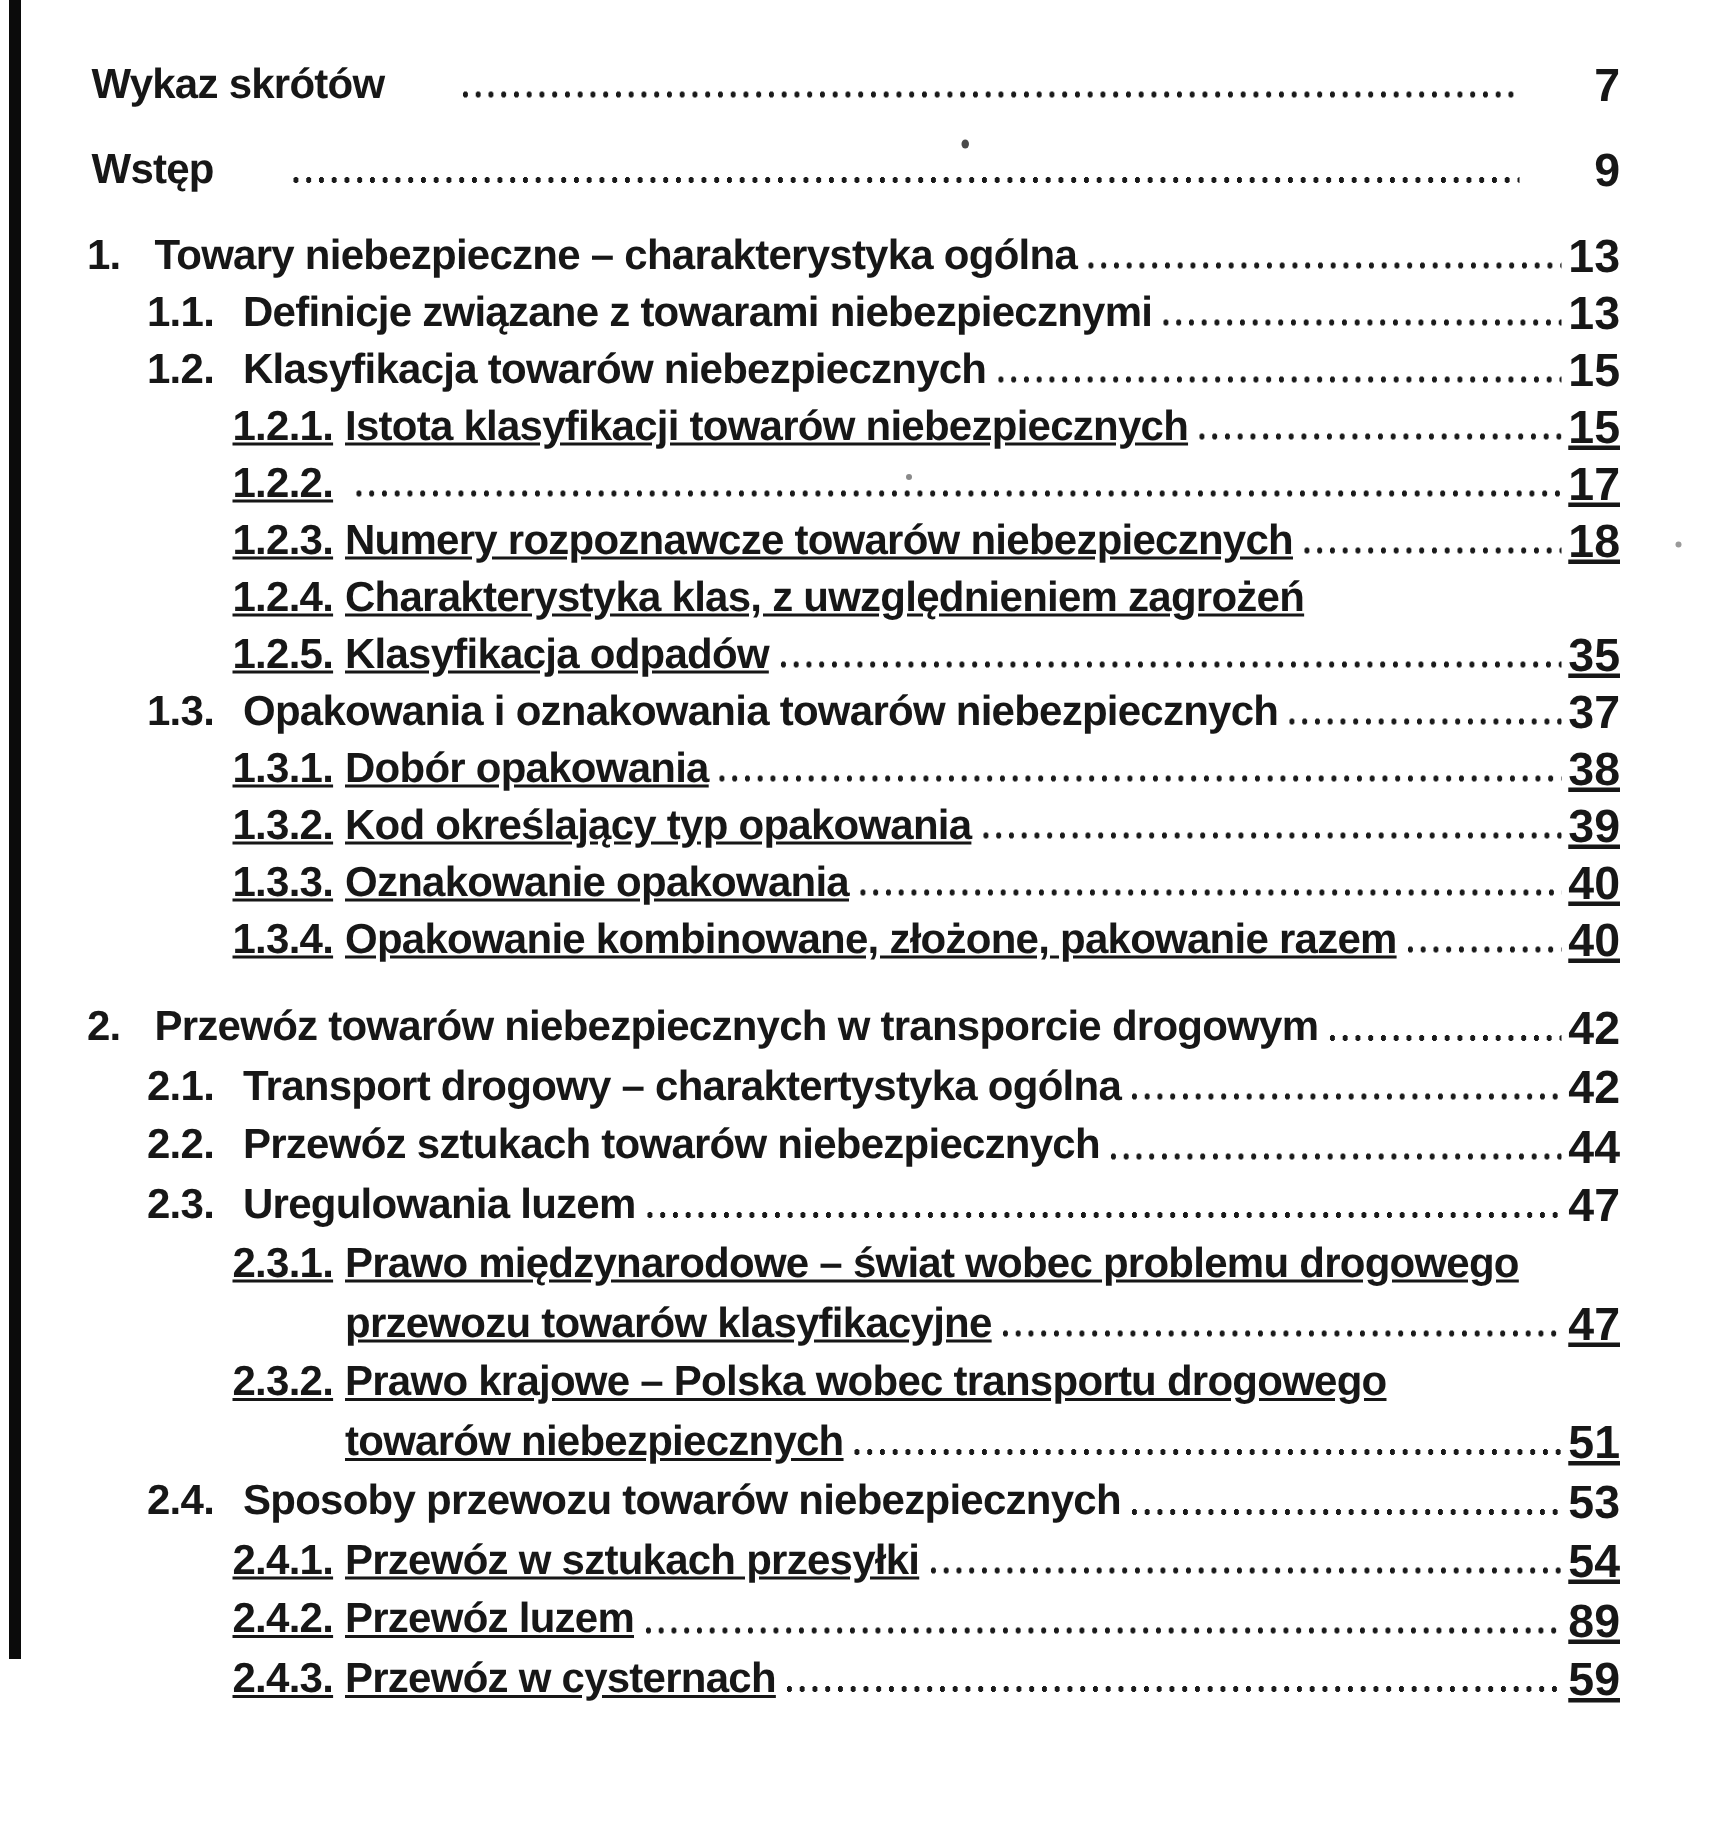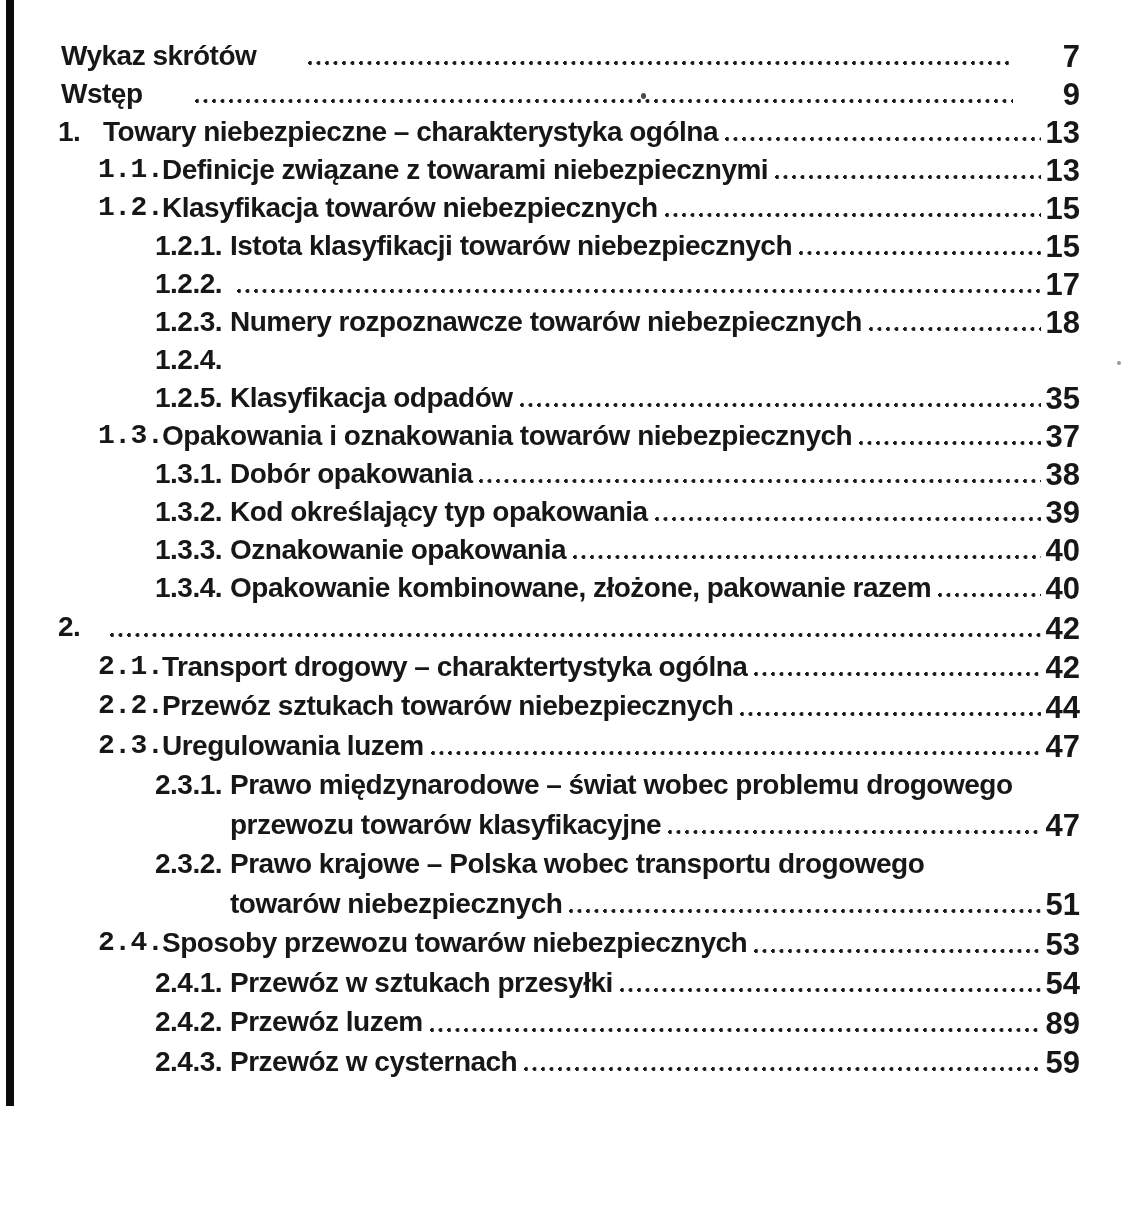--- a/index.html
+++ b/index.html
@@ -36,40 +36,40 @@
   #speck-2 { left: 604px; top: 316px; width: 4px; height: 4px; background:#8a8a8a; }
   #speck-3 { left: 1117px; top: 361px; width: 4px; height: 4px; background:#9a9a9a; }
 
   #toc-list {
     position: absolute;
     left: 58px;
     top: 37px;
     width: 1022px;
   }
   .entry { }
-  .entry.gap-lg { }
+  .entry.gap-lg { margin-top: 19px; }
   .row {
     display: flex;
     align-items: flex-end;
     font-size: 28px;
     font-weight: 700;
     line-height: 38px;
     letter-spacing: -0.5px;
     white-space: nowrap;
   }
   .s2 .row { line-height: 39.5px; }
   .num {
     flex: 0 0 auto;
     display: inline-block;
   }
   .lv0 .row  { padding-left: 3px; gap: 45px; }
   .lv1 .num { width: 45px; }
   .lv2 .row { padding-left: 40px; }
-  .lv2 .num { width: 64px; font-family: Liberation Mono, monospace; }
-  .lv3 .row { padding-left: 97px; }
+  .lv2 .num { width: 64px; }
+  .lv3 .row { padding-left: 97px; text-decoration: underline; }
   .lv3 .num { width: 75px; }
   .row.wrap-row .num { visibility: hidden; }
   .title { flex: 0 0 auto; }
   .leader {
     flex: 1 1 auto;
     align-self: flex-end;
     height: 4px;
     margin: 0 5px 10px 7px;
     min-width: 20px;
     background-image: radial-gradient(circle 1.9px at 2.2px 2px, #1b1b1b 97%, rgba(0,0,0,0));
@@ -150,20 +150,21 @@
         <div class="row">
           <span class="num">1.2.3.</span>
           <span class="title">Numery rozpoznawcze towarów niebezpiecznych</span>
           <span class="leader"></span>
           <span class="page-num">18</span>
         </div>
       </div>
       <div class="entry lv3">
         <div class="row">
           <span class="num">1.2.4.</span>
+          <span class="title">Charakterystyka klas, z uwzględnieniem zagrożeń</span>
         </div>
       </div>
       <div class="entry lv3">
         <div class="row">
           <span class="num">1.2.5.</span>
           <span class="title">Klasyfikacja odpadów</span>
           <span class="leader"></span>
           <span class="page-num">35</span>
         </div>
       </div>
@@ -203,20 +204,21 @@
         <div class="row">
           <span class="num">1.3.4.</span>
           <span class="title">Opakowanie kombinowane, złożone, pakowanie razem</span>
           <span class="leader"></span>
           <span class="page-num">40</span>
         </div>
       </div>
       <div class="entry lv1 gap-lg s2">
         <div class="row">
           <span class="num">2.</span>
+          <span class="title">Przewóz towarów niebezpiecznych w transporcie drogowym</span>
           <span class="leader"></span>
           <span class="page-num">42</span>
         </div>
       </div>
       <div class="entry lv2 s2">
         <div class="row">
           <span class="num">2.1.</span>
           <span class="title">Transport drogowy – charaktertystyka ogólna</span>
           <span class="leader"></span>
           <span class="page-num">42</span>

